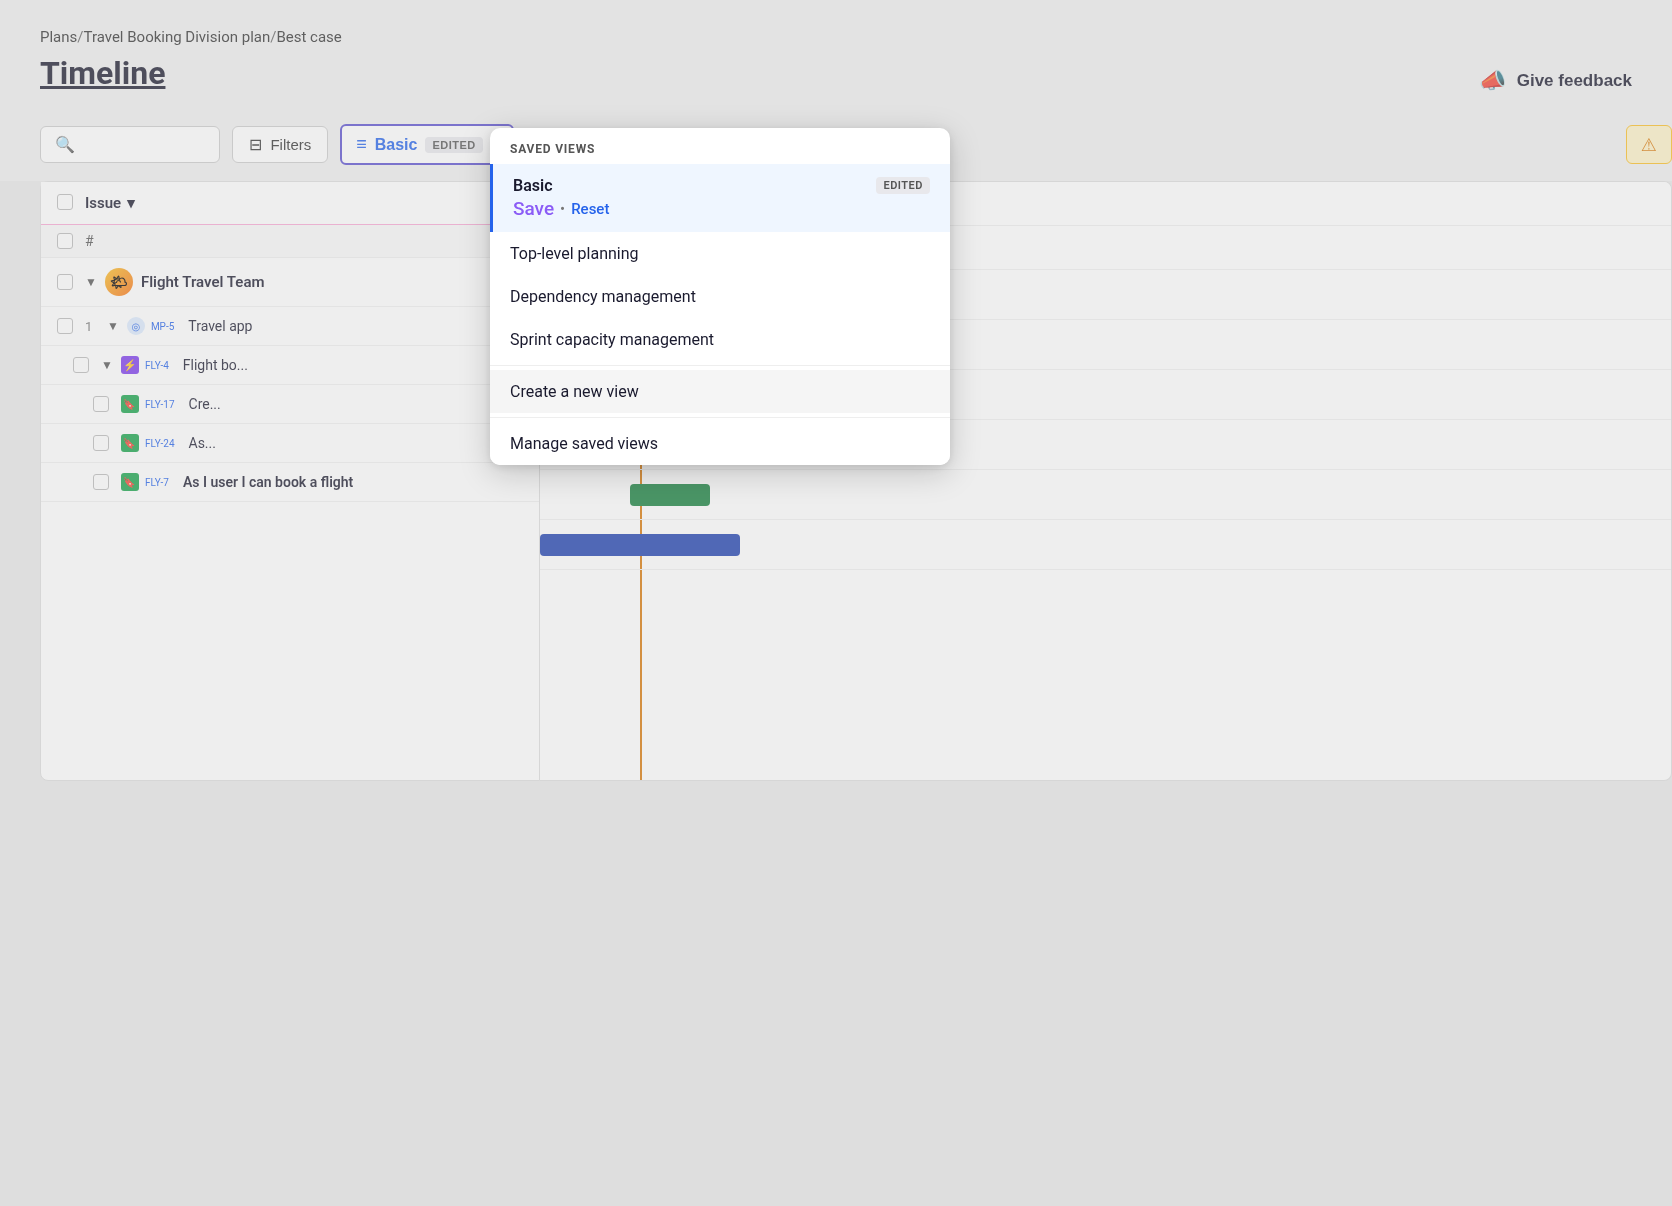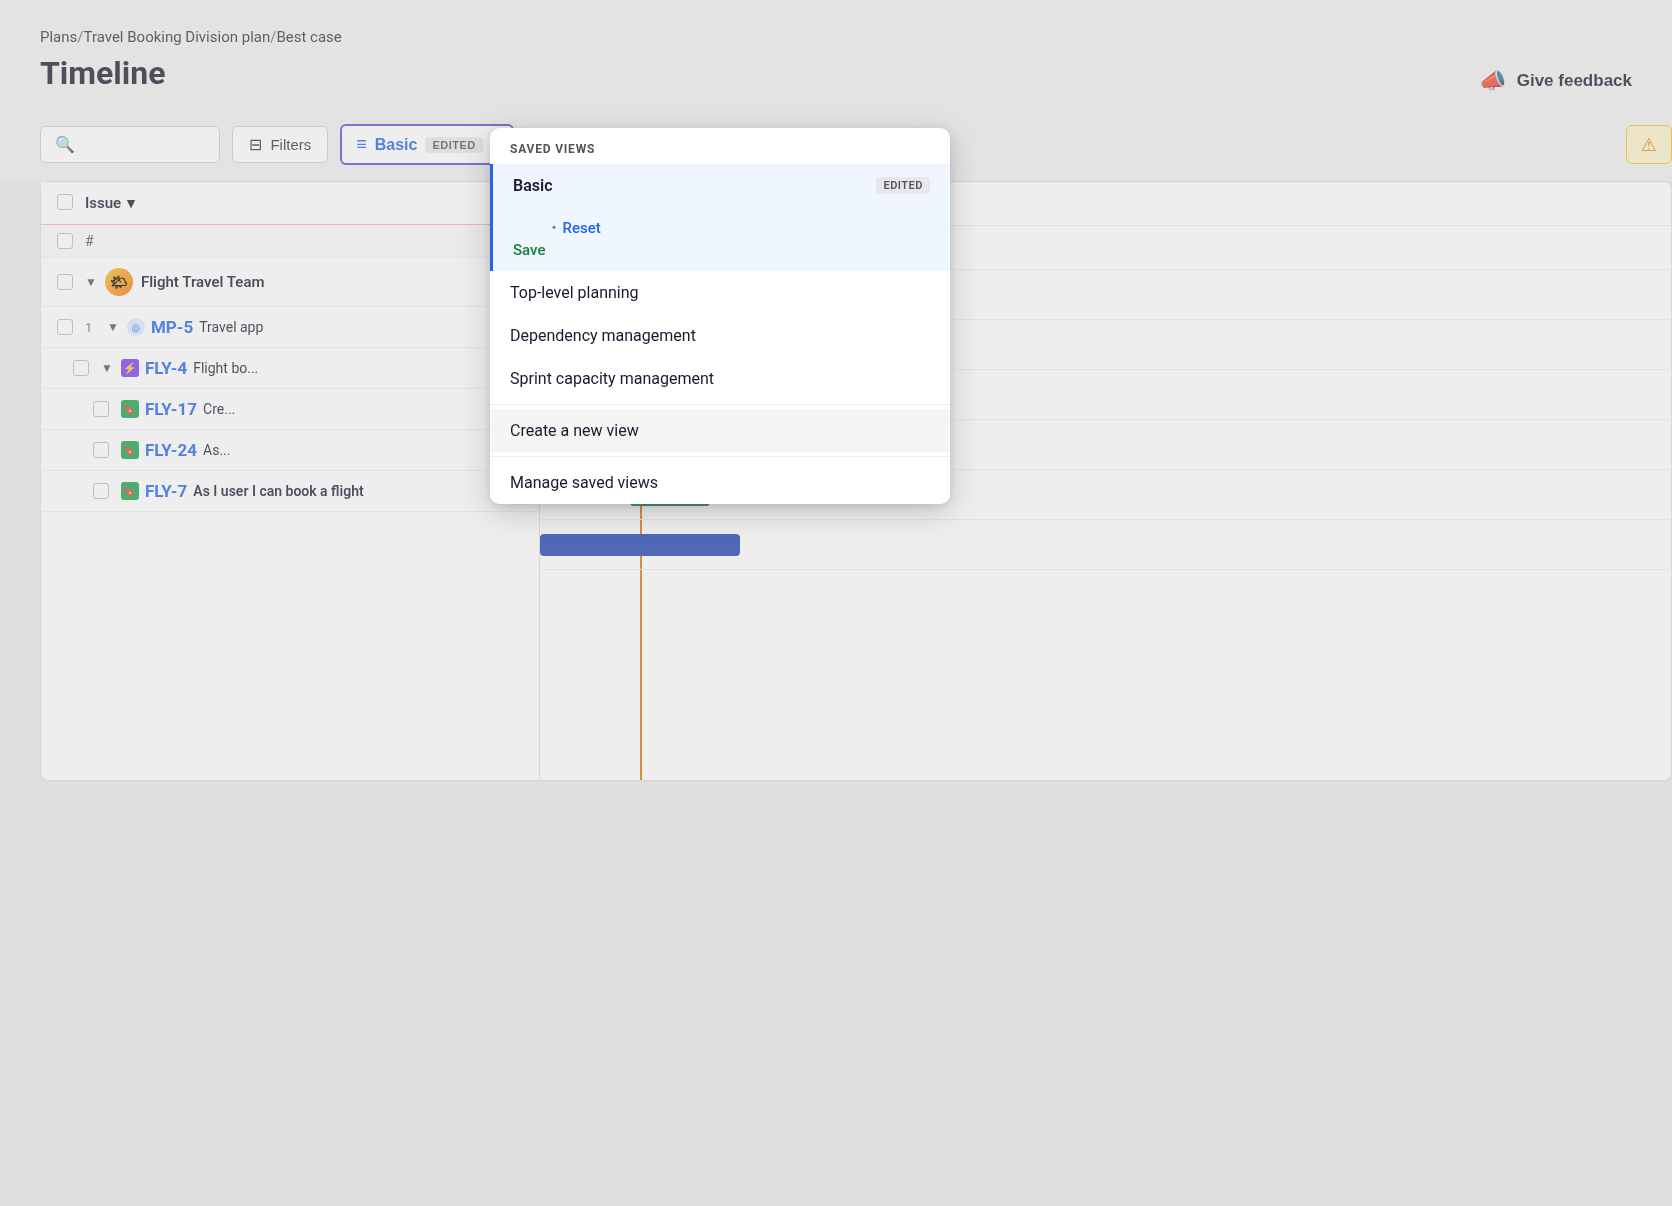--- a/index.html
+++ b/index.html
@@ -25,20 +25,21 @@
       color: #333;
       margin-bottom: 8px;
     }
     .breadcrumb-sep {
       color: #666;
     }
     .page-title {
       font-size: 32px;
       font-weight: 700;
       color: #1a1a2e;
+      text-decoration: underline;
     }
     .give-feedback-btn {
       position: absolute;
       top: 68px;
       right: 40px;
       display: flex;
       align-items: center;
       gap: 10px;
       font-size: 17px;
       font-weight: 600;
@@ -224,23 +225,23 @@
       color: #1a1a2e;
     }
     .chevron-btn {
       margin-right: 8px;
       cursor: pointer;
       color: #555;
       font-size: 12px;
     }
     .issue-id {
       color: #2563eb;
-      font-weight: 700;
-      font-size: 17px;
-      margin-right: 6px;
+      font-weight: 400;
+      font-size: 10px;
+      margin-right: 14px;
       cursor: pointer;
     }
     .issue-title {
       font-size: 14px;
       color: #1a1a2e;
     }
     .issue-icon {
       width: 18px;
       height: 18px;
       border-radius: 50%;
@@ -435,25 +436,24 @@
       width: 100%;
       justify-content: space-between;
     }
     .dropdown-item .item-actions {
       display: flex;
       align-items: center;
       gap: 6px;
       margin-top: 2px;
     }
     .item-save {
-      color: #15803d;
-      font-size: 15px;
+      color: #8b5cf6;
+      font-size: 19px;
       font-weight: 500;
       cursor: pointer;
-      margin-top: 44px;
     }
     .item-dot {
       color: #777;
       font-size: 15px;
     }
     .item-reset {
       color: #2563eb;
       font-size: 15px;
       font-weight: 500;
       cursor: pointer;

